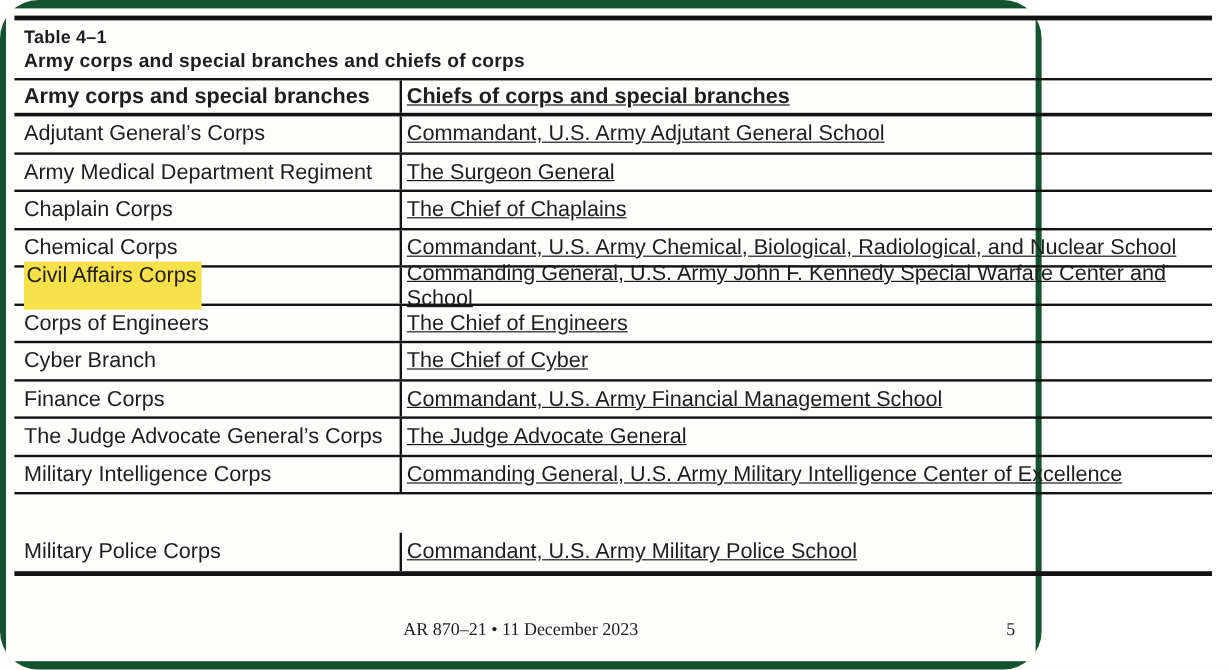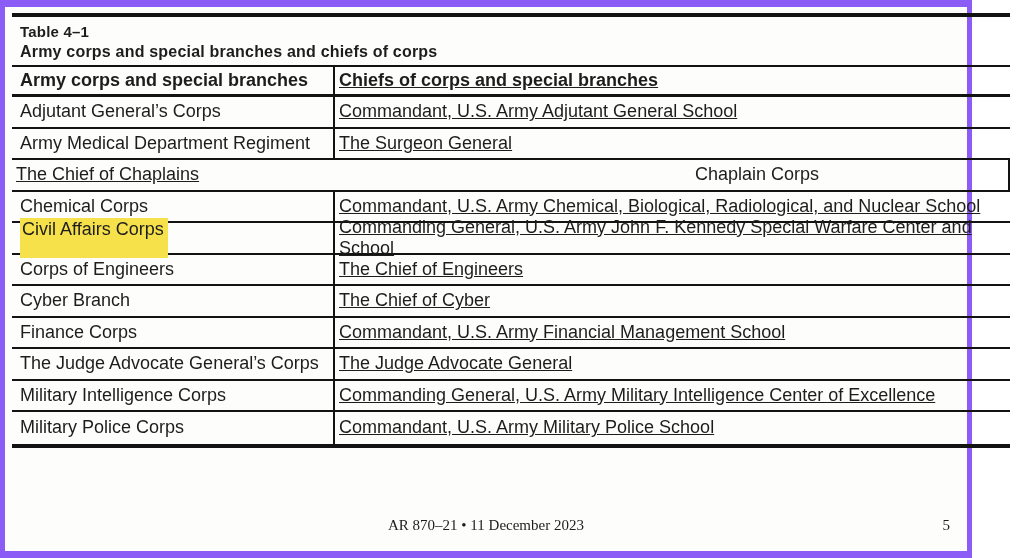--- a/index.html
+++ b/index.html
@@ -1,34 +1,34 @@
 <!DOCTYPE html>
 <html><head>
 <meta charset="utf-8">
 <style>
   * { margin: 0; padding: 0; box-sizing: border-box; }
   html, body { width: 1024px; height: 558px; }
   body { font-family: "Liberation Sans", sans-serif; }
 
-  .frame { position: relative; width: 972px; height: 558px; background: #8b5cf6; }
+  .frame { position: relative; width: 868px; height: 558px; background: #14532d; border-radius: 32px; }
   .sheet { position: absolute; top: 7px; left: 5px; right: 5px; bottom: 7px; background: #fdfdfc; }
 
   .tbl {
     position: absolute; left: 7px; top: 6px; width: 998px;
     border-top: 4px solid #131313;
     border-bottom: 4px solid #131313;
     color: #1d1d1d;
   }
   .title-block { padding: 4px 0 4px 8px; border-bottom: 2px solid #131313; }
   .t-title { font-weight: bold; font-size: 15px; line-height: 21px; letter-spacing: .2px; }
   .t-sub   { font-weight: bold; font-size: 16px; line-height: 19px; letter-spacing: .2px; }
 
   .row { display: flex; align-items: stretch; border-bottom: 2px solid #131313; height: 31.5px; font-size: 18px; }
   .row.header { height: 30px; border-bottom: 3px solid #131313; font-weight: bold; }
-  .row:last-child { border-bottom: none; }
+  .row:last-child { border-bottom: none; margin-top: 32px; }
 
   .cell { display: flex; align-items: center; }
   .cell.left  { width: 323px; border-right: 2px solid #131313; padding-left: 8px; }
   .cell.right { flex: 1; padding-left: 4px; padding-right: 6px; text-decoration: underline; }
 
   .hl { background: #f6e14b; padding: 1px 4px 18px 2px; }
 
   .footer { position: absolute; left: 0; right: 0; bottom: 15px; height: 19px; text-align: center; font-size: 15px; color: #1d1d1d; font-family: Liberation Serif, serif; }
   .page-num { position: absolute; right: 17px; top: 0; font-size: 15px; }
 </style>
@@ -62,25 +62,25 @@
       <div class="row">
         <div class="cell left">
             <span>Army Medical Department Regiment</span>
           </div>
         <div class="cell right">
             <span>The Surgeon General</span>
           </div>
       </div>
 
       <div class="row">
+        <div class="cell left">
+            <span>Chaplain Corps</span>
+          </div>
         <div class="cell right">
             <span>The Chief of Chaplains</span>
-          </div>
-        <div class="cell left">
-            <span>Chaplain Corps</span>
           </div>
       </div>
 
       <div class="row">
         <div class="cell left">
             <span>Chemical Corps</span>
           </div>
         <div class="cell right">
             <span>Commandant, U.S. Army Chemical, Biological, Radiological, and Nuclear School</span>
           </div>

